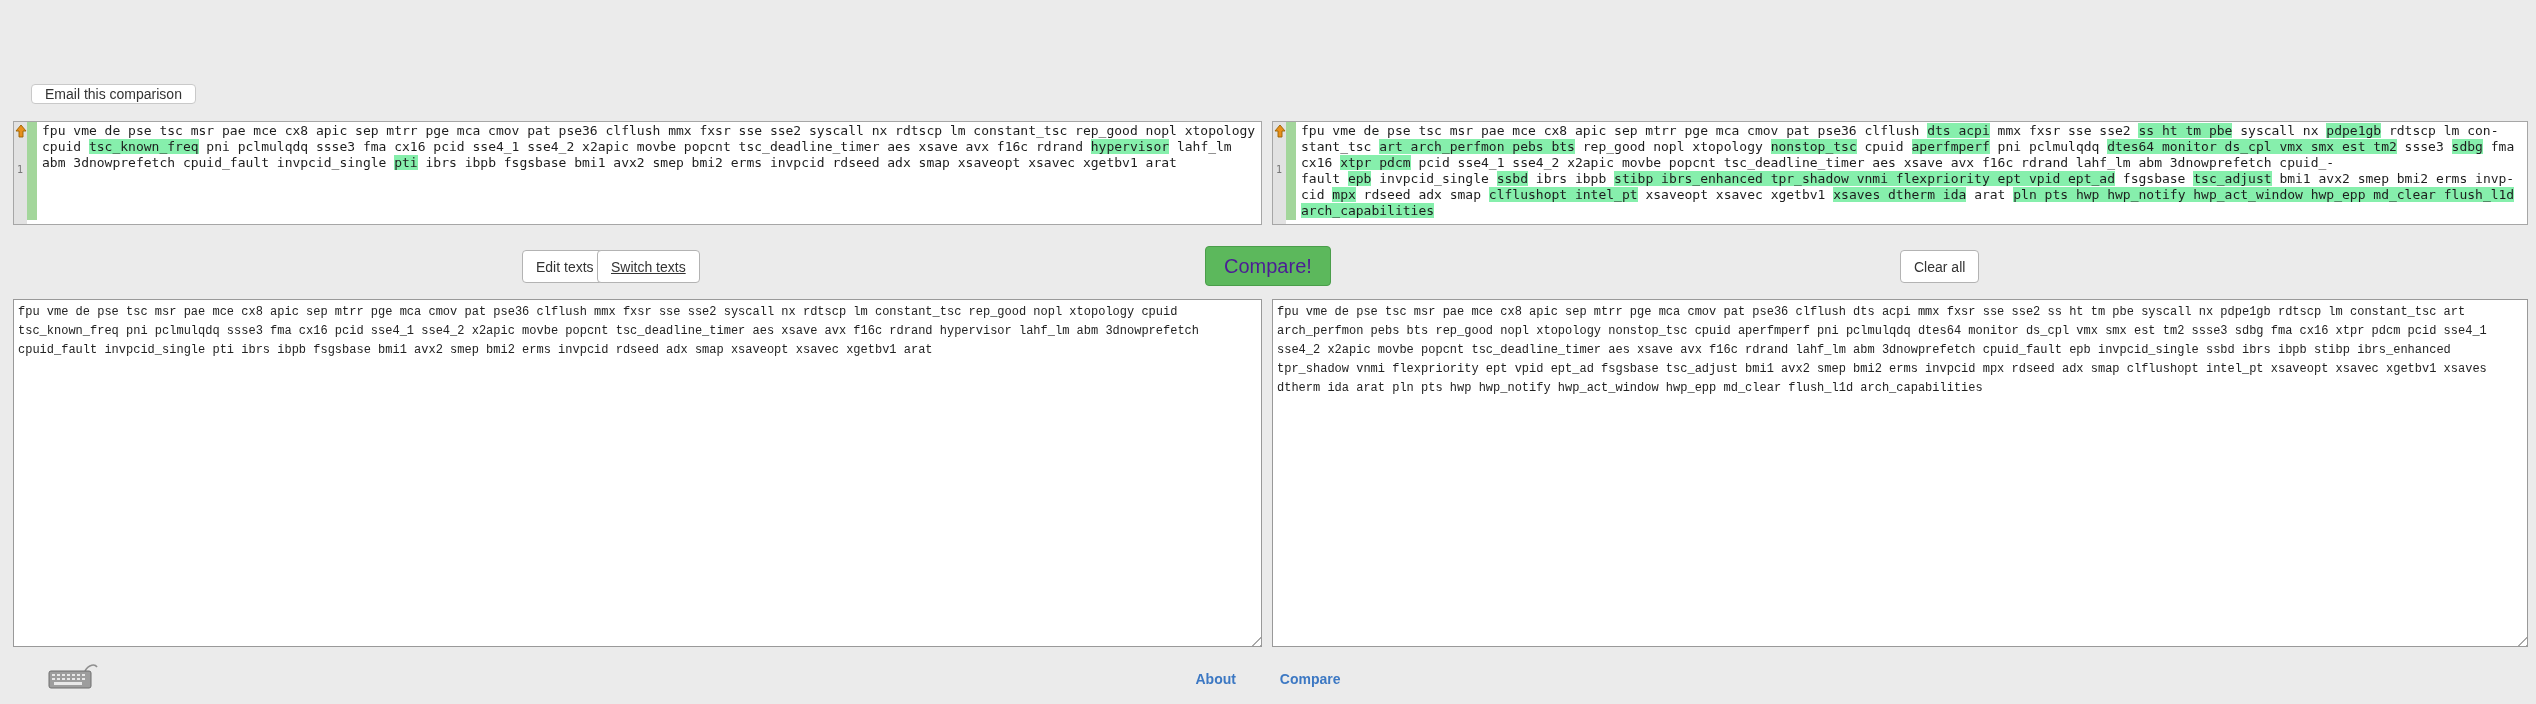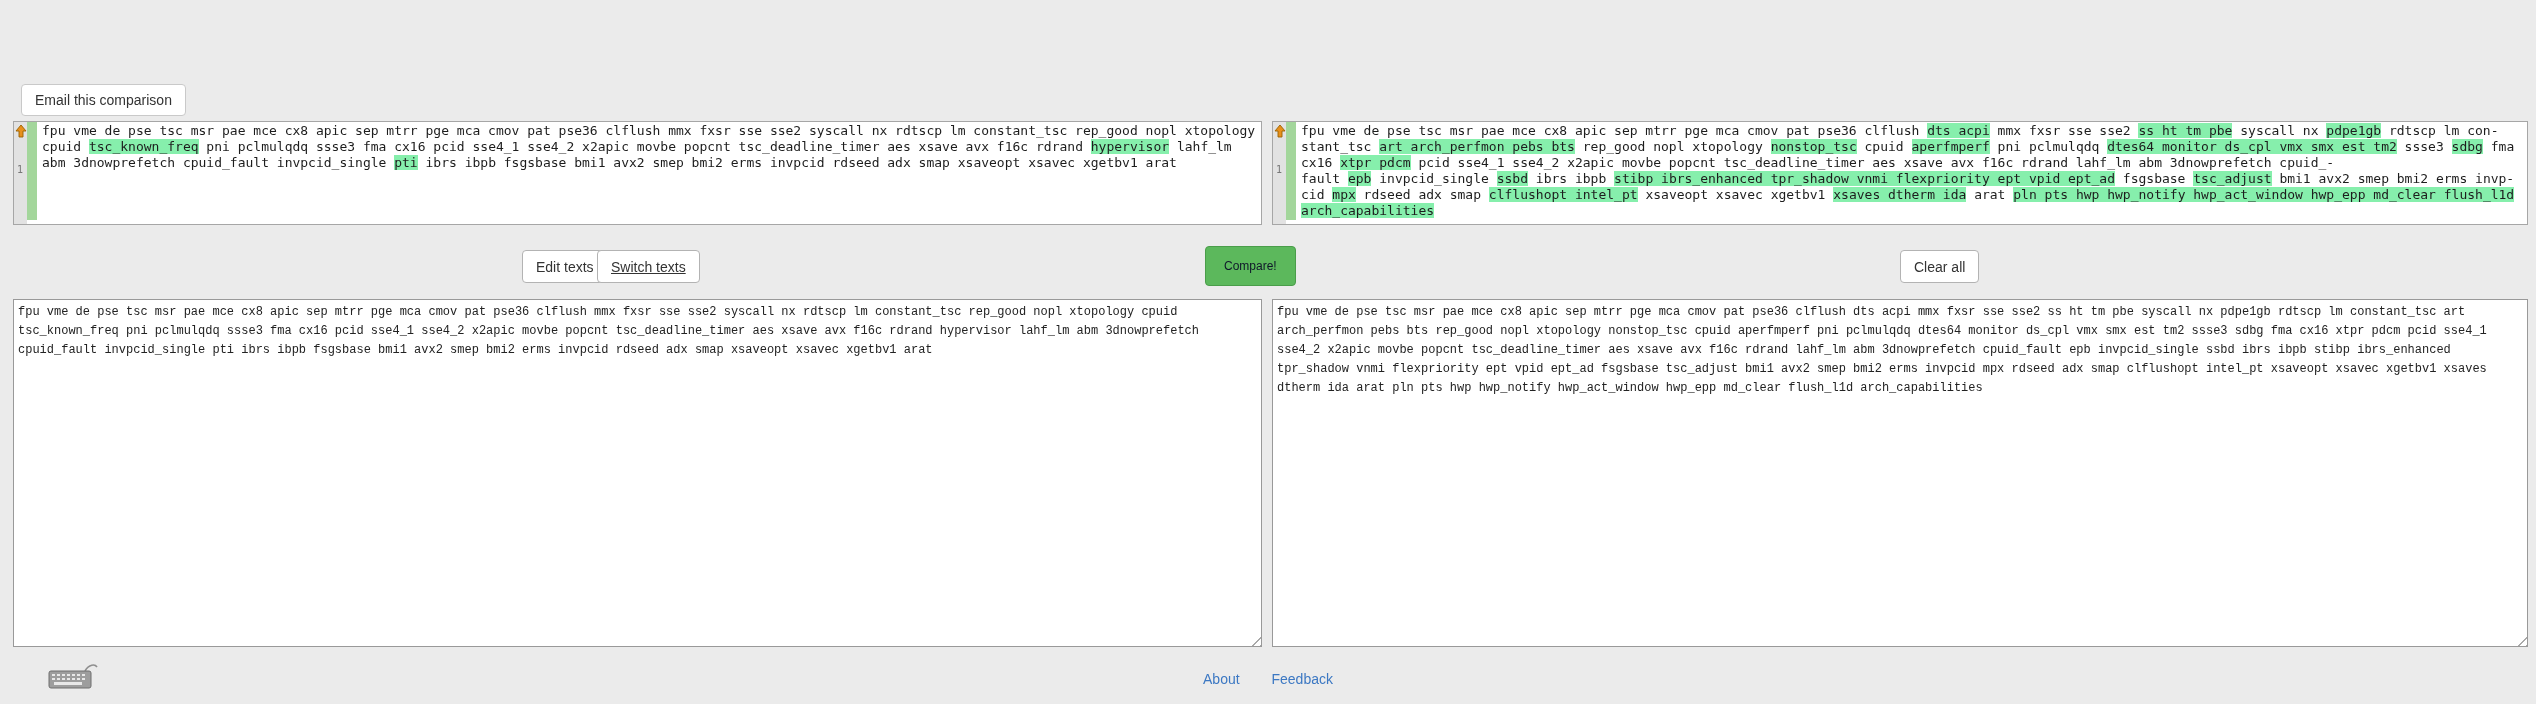--- a/index.html
+++ b/index.html
@@ -2,26 +2,26 @@
 <html><head>
 <meta charset="utf-8">
 <style>
   html,body{margin:0;padding:0;}
   body{font-family:"Liberation Sans",sans-serif;background:#ebebeb;}
   #app{position:relative;width:2536px;height:704px;background:#ebebeb;overflow:hidden;}
 
   .btn{position:absolute;display:inline-flex;align-items:center;justify-content:center;
        background:#ffffff;border:1px solid #b3b3b3;border-radius:4px;color:#333;
        font-size:14px;height:33px;padding:0 13px;box-sizing:border-box;cursor:pointer;white-space:nowrap;}
-  #email-btn{left:21px;top:84px;height:32px;border-color:#c9c9c9;}
+  #email-btn{left:31px;top:84px;height:20px;border-color:#c9c9c9;}
   #edit-btn{left:490px;top:250px;margin-left:32px;}
   #switch-btn{left:597px;top:250px;text-decoration:underline;}
   #clear-btn{left:1900px;top:250px;}
   #compare-btn{left:1205px;top:246px;height:40px;padding:0 18px;background:#5cb85c;
-               border:1px solid #4a9d4a;color:#0f172a;font-size:12px;}
+               border:1px solid #4a9d4a;color:#4c1d95;font-size:20px;}
 
   .diff-panel{position:absolute;top:121px;height:104px;background:#fff;border:1px solid #a6a6a6;box-sizing:border-box;overflow:hidden;}
   #diff-left{left:13px;width:1249px;}
   #diff-right{left:1272px;width:1256px;}
   .gutter{position:absolute;left:0;top:0;bottom:0;width:13px;background:#e2e2e2;}
   .change-bar{position:absolute;left:13px;top:0;width:10px;height:98px;background:#a3d69b;}
   .nav-arrow{position:absolute;left:1px;top:2px;width:12px;height:14px;cursor:pointer;}
   .ln{position:absolute;left:0;top:42px;width:12px;text-align:center;font-size:10px;color:#777;
       font-family:"DejaVu Sans Mono",monospace;}
   .diff-text{position:absolute;left:28px;top:1px;right:2px;color:#1d1d1d;
@@ -34,21 +34,21 @@
       font-family:"Liberation Mono",monospace;font-size:12px;line-height:19px;padding:3px 4px;}
   #ta-left{left:13px;width:1249px;}
   #ta-right{left:1272px;width:1256px;}
   .grip{position:absolute;width:13px;height:13px;top:633px;cursor:nwse-resize;
         background:repeating-linear-gradient(135deg,transparent 0 2px,#a9a9a9 2px 3px,transparent 3px 5px);
         clip-path:polygon(100% 0,100% 100%,0 100%);}
   #grip-left{left:1248px;}
   #grip-right{left:2514px;}
 
   #footer-links{position:absolute;left:0;right:0;top:671px;text-align:center;font-size:14px;}
-  #footer-links a{color:#3c78c3;text-decoration:none;margin:0 14px;cursor:pointer;}
+  #footer-links a{color:#3c78c3;text-decoration:none;margin:0 20px;cursor:pointer;font-weight:bold;}
   #kbd-icon{position:absolute;left:44px;top:662px;cursor:pointer;}
 </style>
 </head>
 <body>
 
 <div id="app">
 
   <button class="btn" id="email-btn">Email this comparison</button>
 
   <div class="diff-panel" id="diff-left">
@@ -114,16 +114,16 @@
           <rect x="23" y="16" width="3" height="2"></rect>
           <rect x="28" y="16" width="3" height="2"></rect>
           <rect x="33" y="16" width="3" height="2"></rect>
           <rect x="38" y="16" width="3" height="2"></rect>
         <rect x="10" y="20" width="28" height="3"></rect>
       </g>
     </svg>
   </div>
   <div id="footer-links">
     <a>About</a>
-    <a>Feedback</a>
+    <a>Compare</a>
   </div>
 
 </div>
 
 </body></html>

